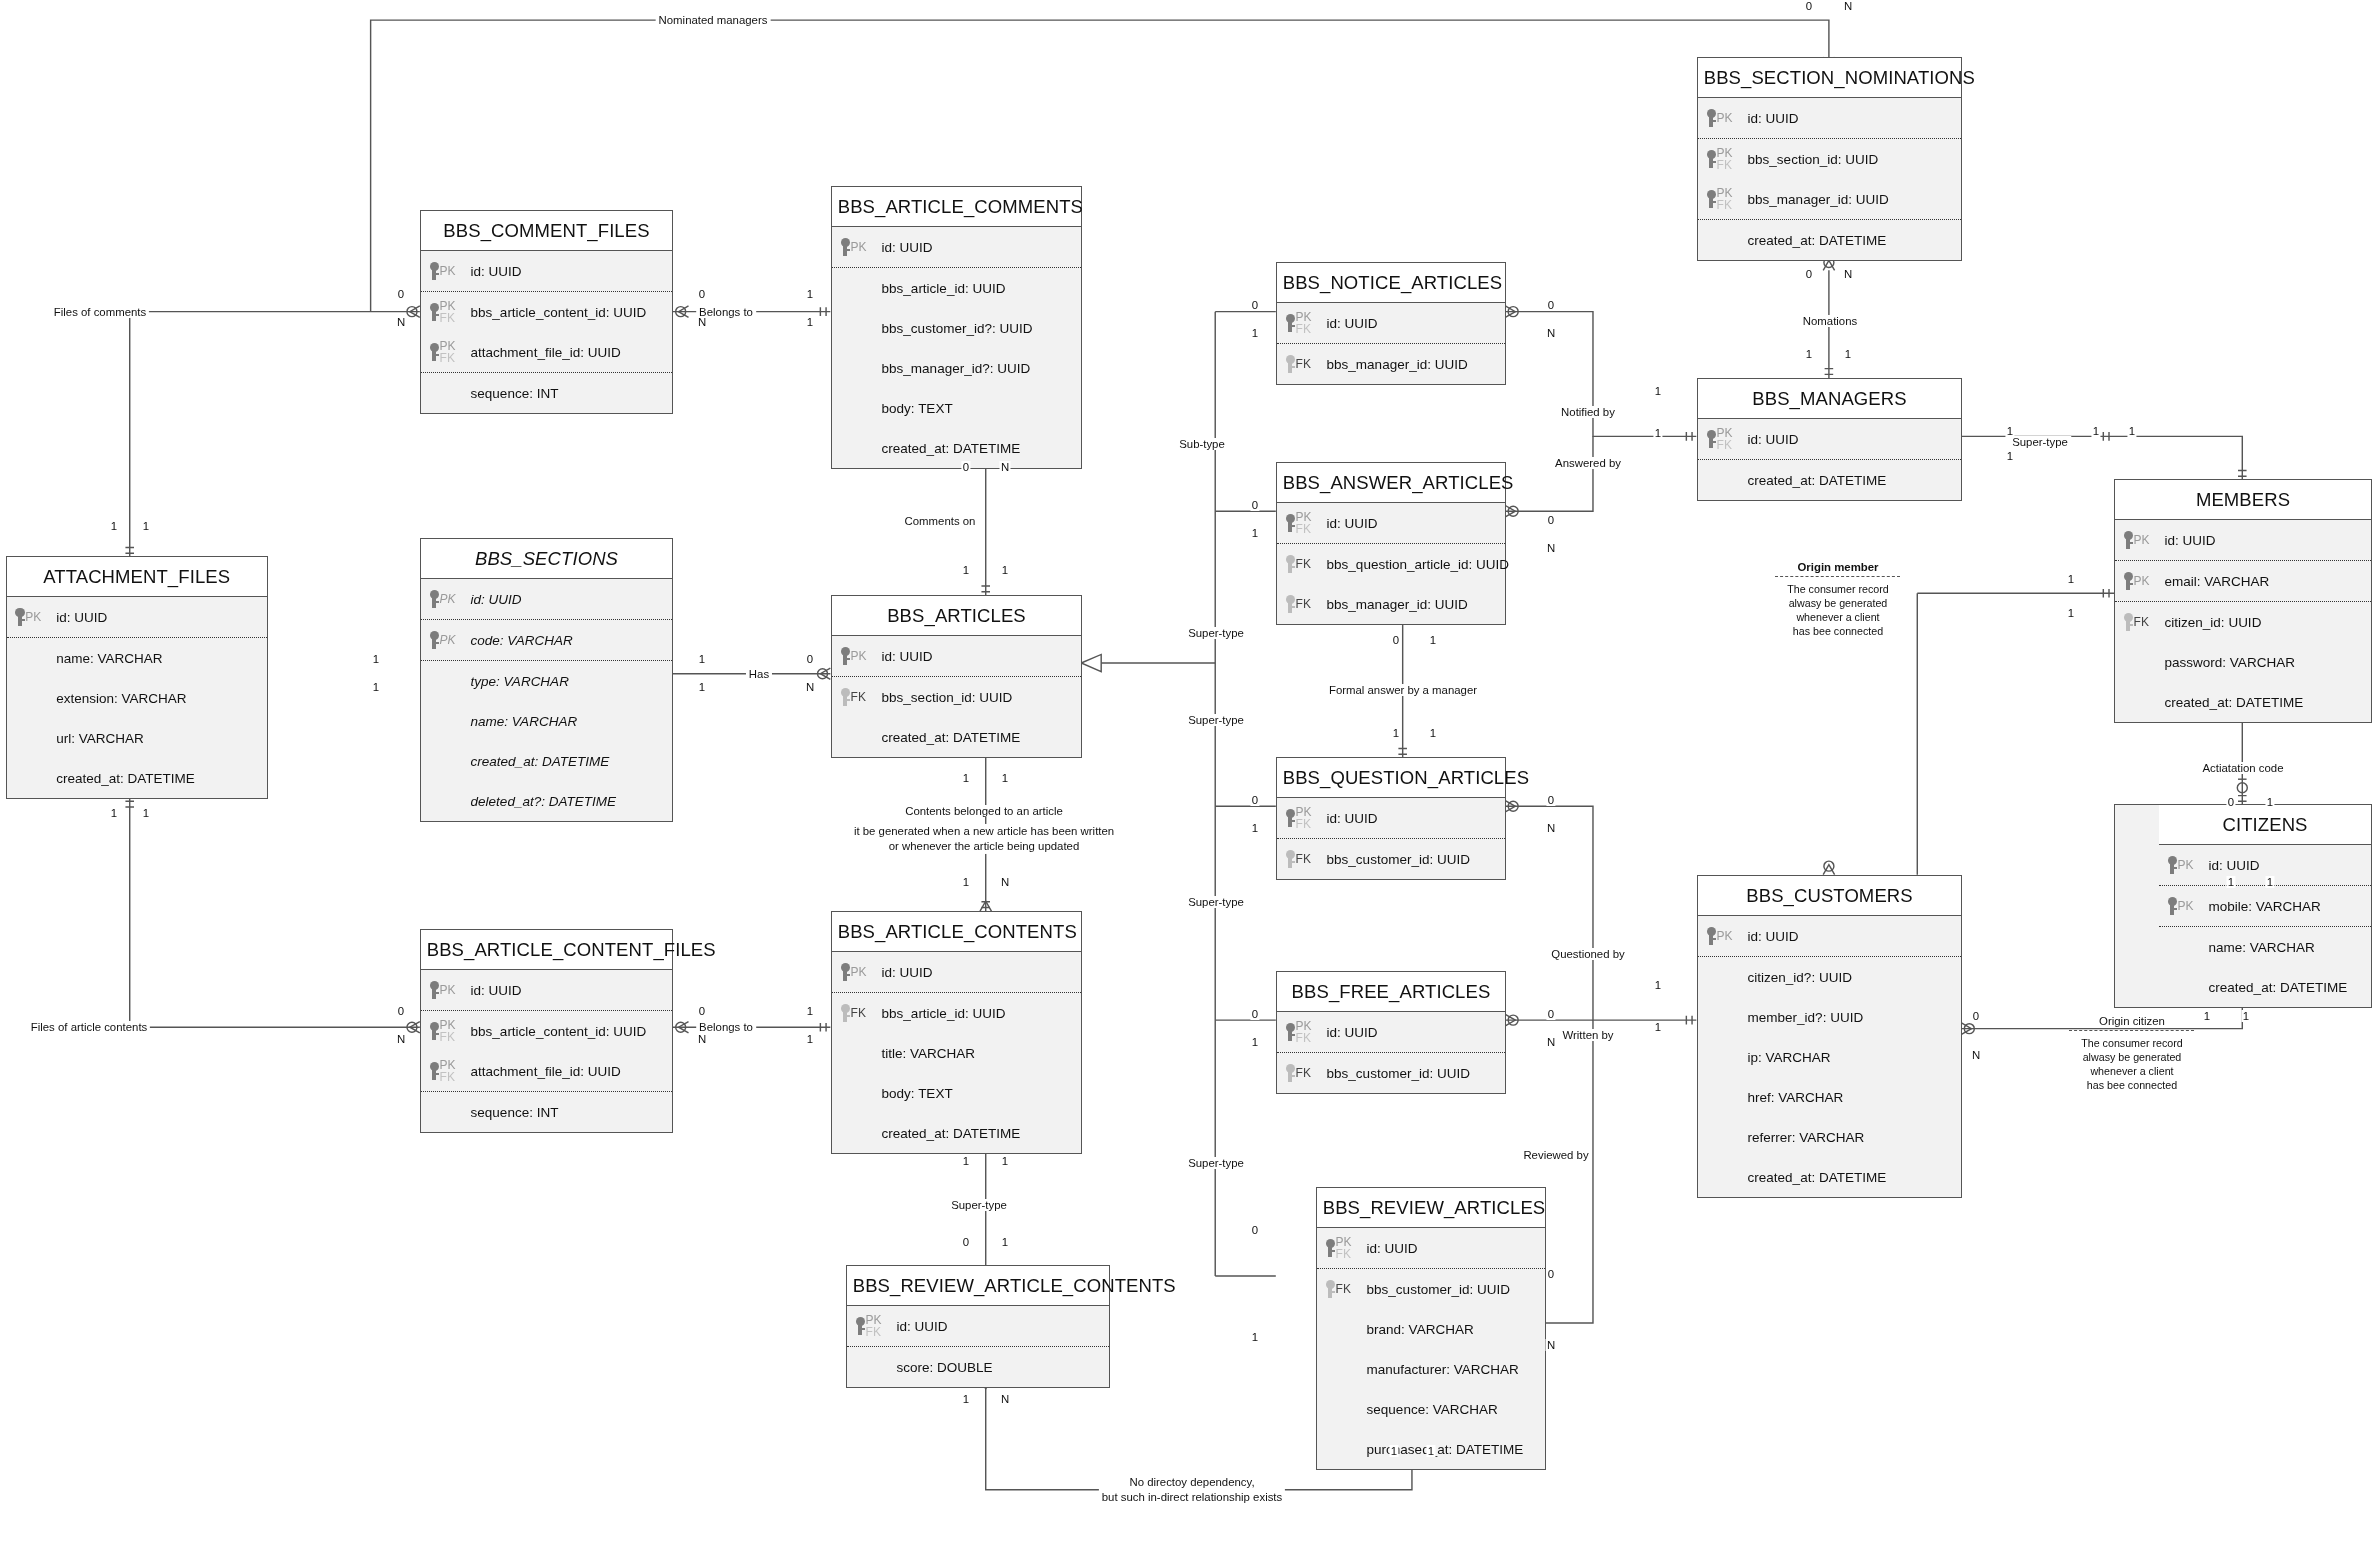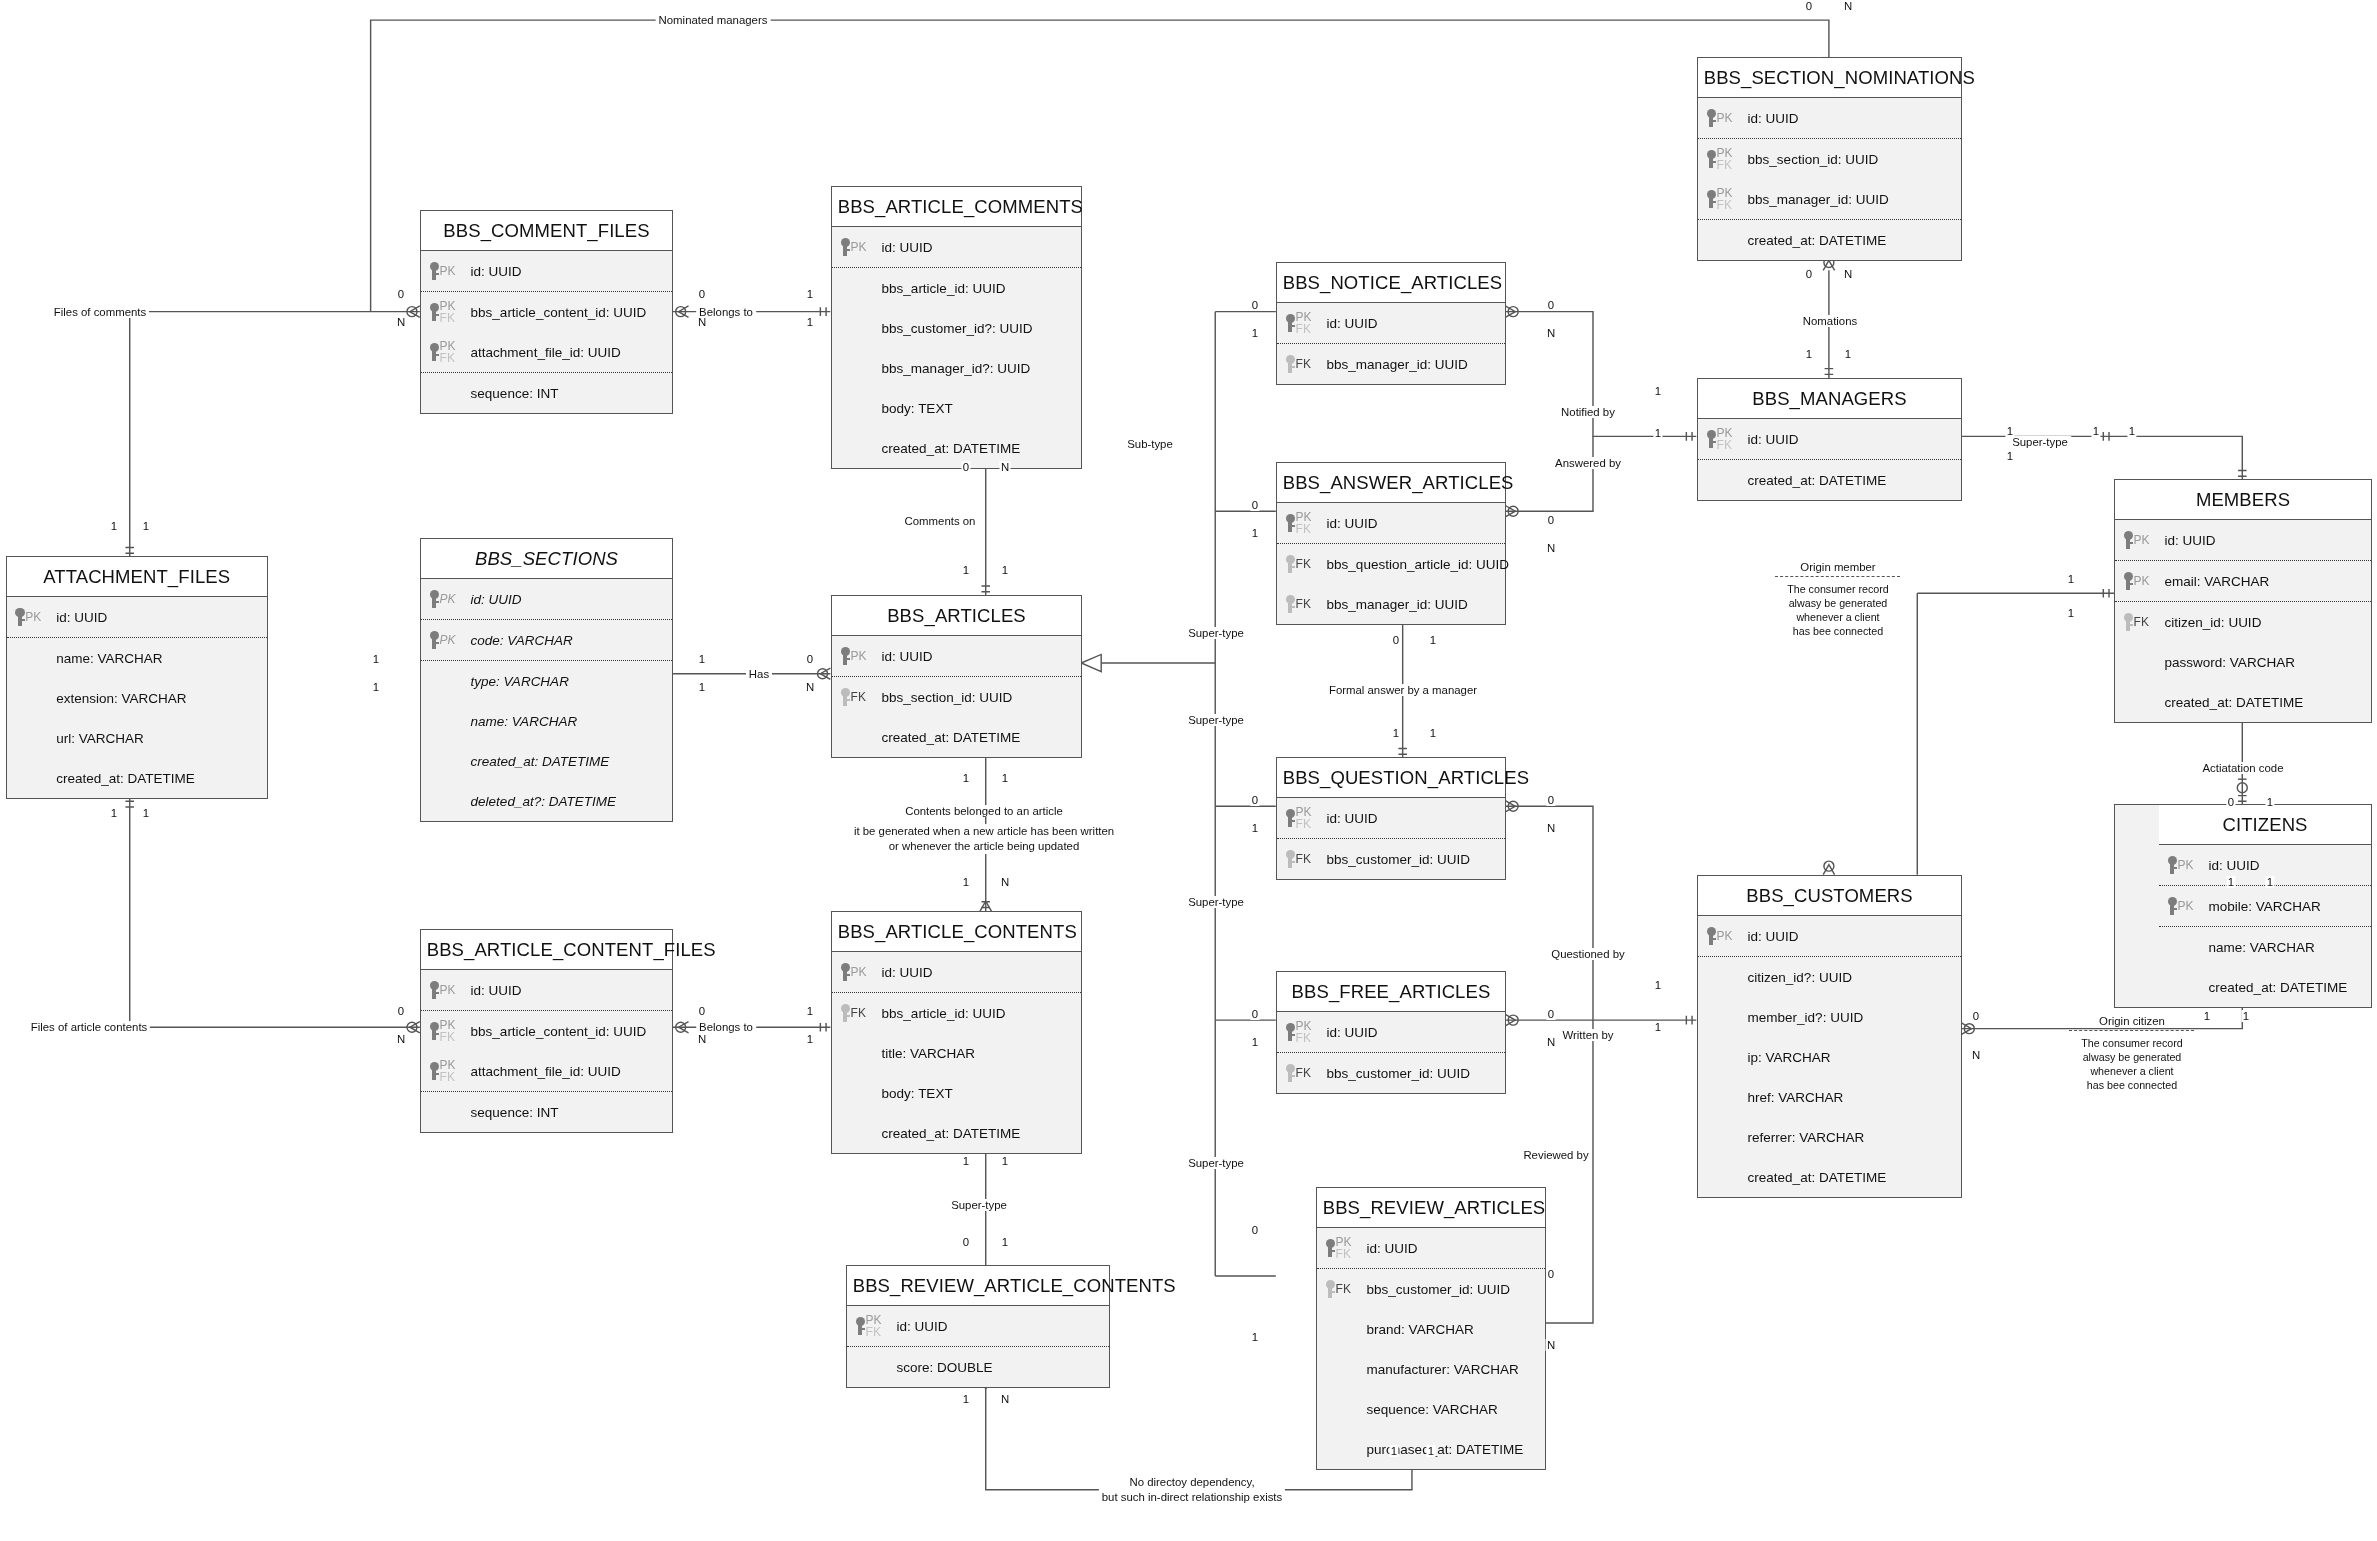--- a/index.html
+++ b/index.html
@@ -956,21 +956,21 @@
       <div class="lbl" style="left: 713px; top: 20px; transform: translate(-50%, -50%);">Nominated managers</div>
       <div class="lbl" style="left: 100px; top: 312px; transform: translate(-50%, -50%);">Files of comments</div>
       <div class="lbl" style="left: 726px; top: 312px; transform: translate(-50%, -50%);">Belongs to</div>
       <div class="lbl" style="left: 940px; top: 521px; transform: translate(-50%, -50%);">Comments on</div>
       <div class="lbl" style="left: 759px; top: 674px; transform: translate(-50%, -50%);">Has</div>
       <div class="lbl" style="left: 89px; top: 1027px; transform: translate(-50%, -50%);">Files of article contents</div>
       <div class="lbl" style="left: 726px; top: 1027px; transform: translate(-50%, -50%);">Belongs to</div>
       <div class="lbl" style="left: 984px; top: 811px; transform: translate(-50%, -50%);">Contents belonged to an article</div>
       <div class="lbl multi" style="left: 984px; top: 839px; transform: translate(-50%, -50%);">it be generated when a new article has been written
 or whenever the article being updated</div>
-      <div class="lbl" style="left: 1150px; top: 444px; transform: translate(-50%, -50%);">Sub-type</div>
+      <div class="lbl" style="left: 1202px; top: 444px; transform: translate(-50%, -50%);">Sub-type</div>
       <div class="lbl" style="left: 1216px; top: 633px; transform: translate(-50%, -50%);">Super-type</div>
       <div class="lbl" style="left: 1216px; top: 720px; transform: translate(-50%, -50%);">Super-type</div>
       <div class="lbl" style="left: 1216px; top: 902px; transform: translate(-50%, -50%);">Super-type</div>
       <div class="lbl" style="left: 1216px; top: 1163px; transform: translate(-50%, -50%);">Super-type</div>
       <div class="lbl" style="left: 979px; top: 1205px; transform: translate(-50%, -50%);">Super-type</div>
       <div class="lbl" style="left: 1403px; top: 690px; transform: translate(-50%, -50%);">Formal answer by a manager</div>
       <div class="lbl" style="left: 1588px; top: 412px; transform: translate(-50%, -50%);">Notified by</div>
       <div class="lbl" style="left: 1588px; top: 463px; transform: translate(-50%, -50%); text-align: right;">Answered by</div>
       <div class="lbl" style="left: 1588px; top: 954px; transform: translate(-50%, -50%);">Questioned by</div>
       <div class="lbl" style="left: 1588px; top: 1035px; transform: translate(-50%, -50%);">Written by</div>
@@ -1059,21 +1059,21 @@
       <div class="card" style="left: 2231px; top: 802px; transform: translate(-50%, -50%);">0</div>
       <div class="card" style="left: 2270px; top: 802px; transform: translate(-50%, -50%);">1</div>
       <div class="card" style="left: 2231px; top: 882px; transform: translate(-50%, -50%);">1</div>
       <div class="card" style="left: 2270px; top: 882px; transform: translate(-50%, -50%);">1</div>
       <div class="card" style="left: 1976px; top: 1016px; transform: translate(-50%, -50%);">0</div>
       <div class="card" style="left: 1976px; top: 1055px; transform: translate(-50%, -50%);">N</div>
       <div class="card" style="left: 2207px; top: 1016px; transform: translate(-50%, -50%);">1</div>
       <div class="card" style="left: 2246px; top: 1016px; transform: translate(-50%, -50%);">1</div>
       <div class="card" style="left: 1394px; top: 1451px; transform: translate(-50%, -50%);">1</div>
       <div class="card" style="left: 1431px; top: 1451px; transform: translate(-50%, -50%);">1</div>
-      <div class="note-title" style="left: 1838px; top: 567px; transform: translate(-50%, -50%);">Origin member</div>
+      <div class="note-title" style="left: 1838px; top: 567px; transform: translate(-50%, -50%); font-weight: bold;">Origin member</div>
       <div class="note-rule" style="left: 1775px; top: 576px; width: 125px;"></div>
       <div class="note-body" style="left: 1838px; top: 610px; transform: translate(-50%, -50%);">The consumer record
 alwasy be generated
 whenever a client
 has bee connected</div>
       <div class="note-title" style="left: 2132px; top: 1021px; transform: translate(-50%, -50%);">Origin citizen</div>
       <div class="note-rule" style="left: 2069px; top: 1030px; width: 125px;"></div>
       <div class="note-body" style="left: 2132px; top: 1064px; transform: translate(-50%, -50%);">The consumer record
 alwasy be generated
 whenever a client

